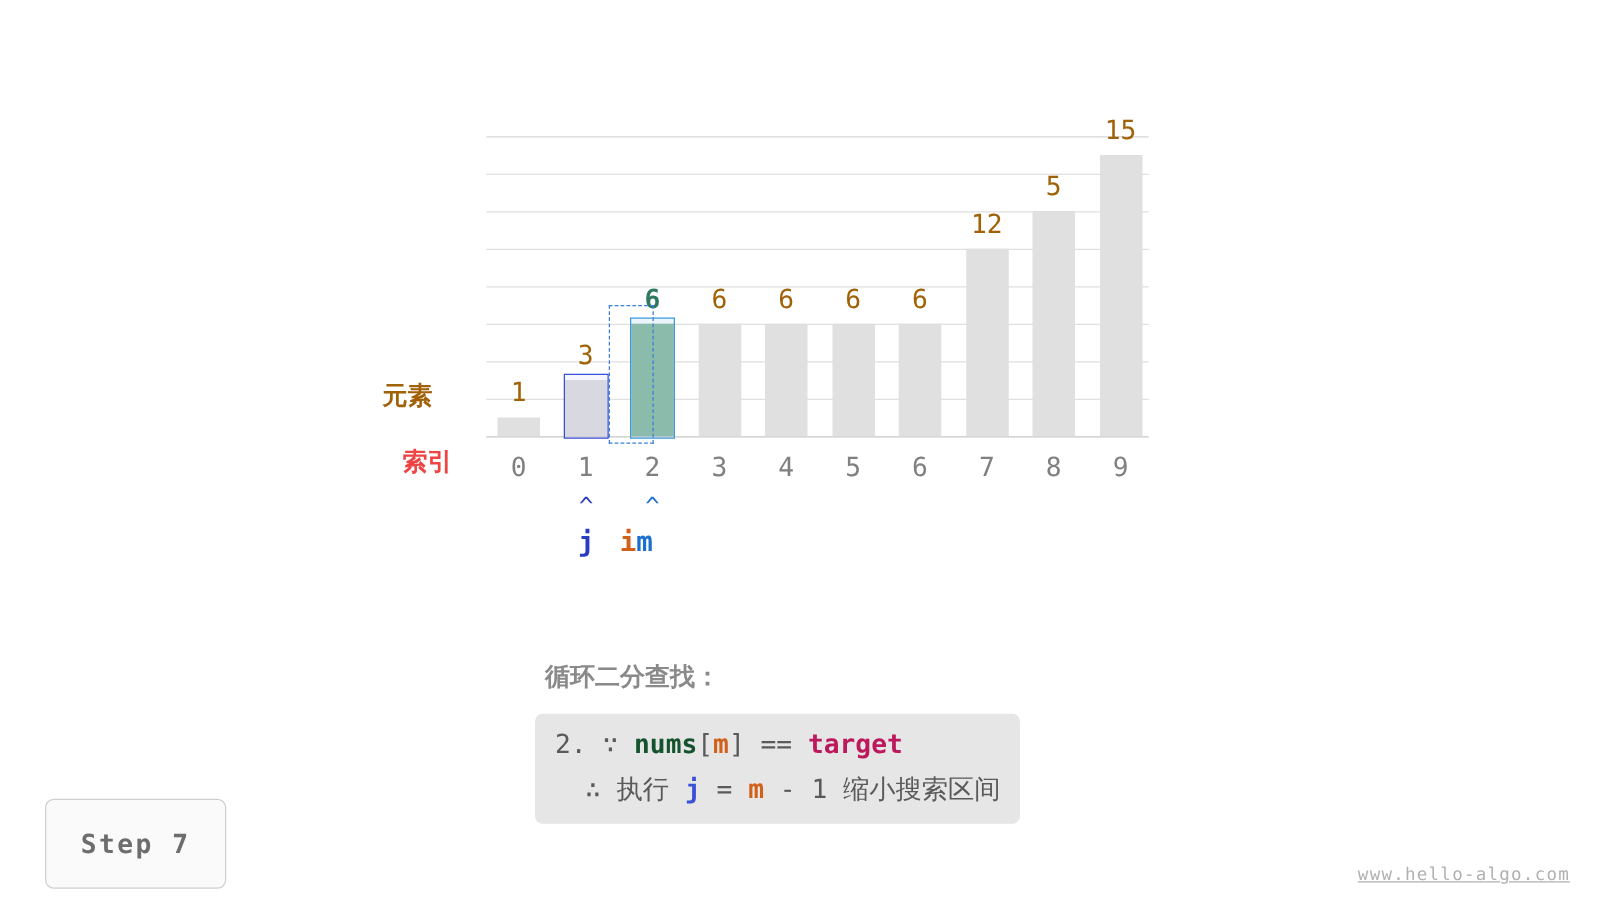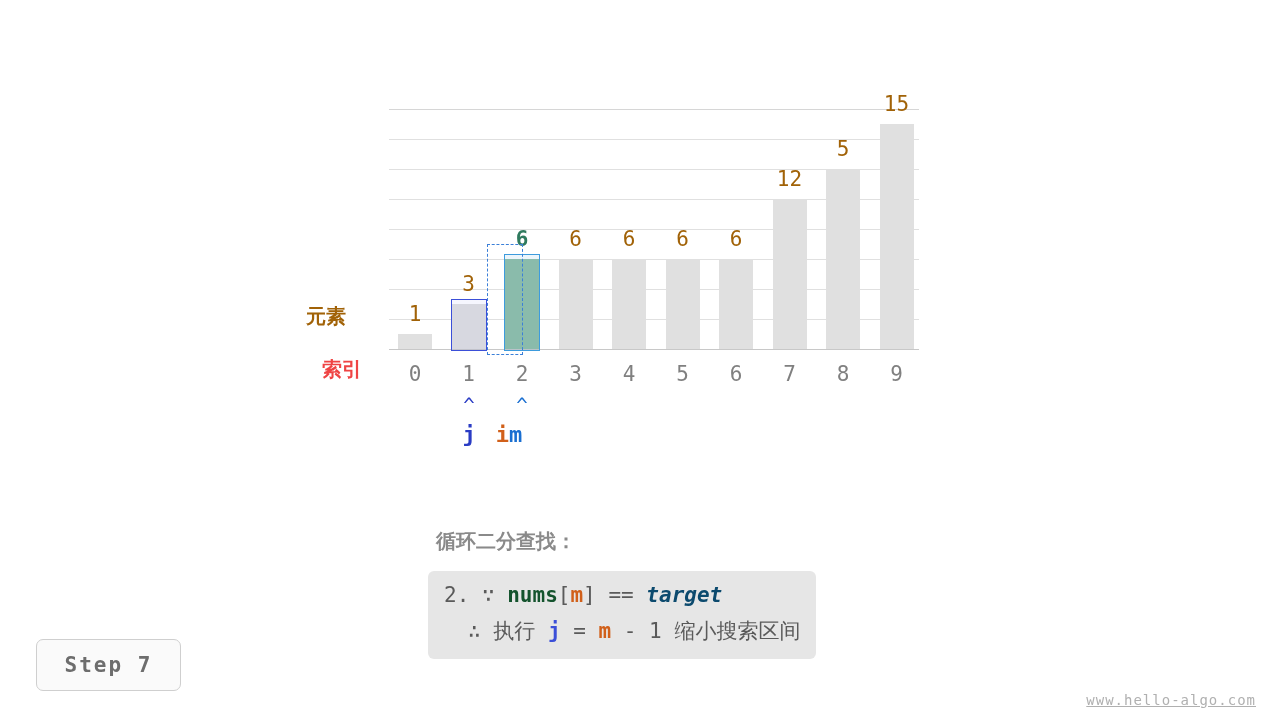--- a/index.html
+++ b/index.html
@@ -176,29 +176,29 @@
     margin-left: 0;
   }
   .hl-box .cap-line + .cap-line {
     margin-top: 10px;
     margin-left: 24px;
   }
   .t-m { color: #d1601a; font-weight: bold; }
   .t-i { color: #d1601a; font-weight: bold; }
   .t-j { color: #3b4fd8; font-weight: bold; }
   .t-nums { color: #14532d; font-weight: bold; }
-  .t-target { color: #0c4a6e; font-weight: bold; font-style: italic; }
+  .t-target { color: #be185d; font-weight: bold; }
 
   
   #step-badge {
     position: absolute;
     left: 36px;
     top: 639px;
     width: 145px;
-    height: 52px;
+    height: 72px;
     box-sizing: border-box;
     border: 1.5px solid #cfcfcf;
     border-radius: 7px;
     background: #fafafa;
     color: #6d6d6d;
     font-family: "DejaVu Sans Mono", "Liberation Mono", monospace;
     font-size: 21px;
     font-weight: bold;
     letter-spacing: 2px;
     display: flex;

